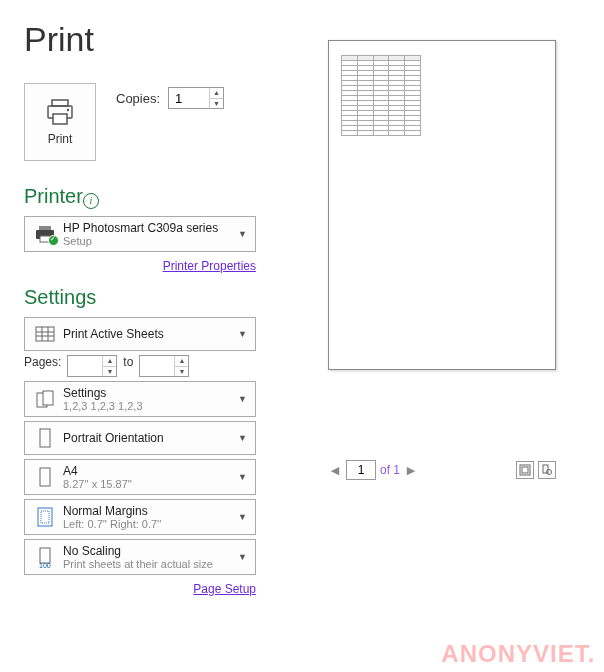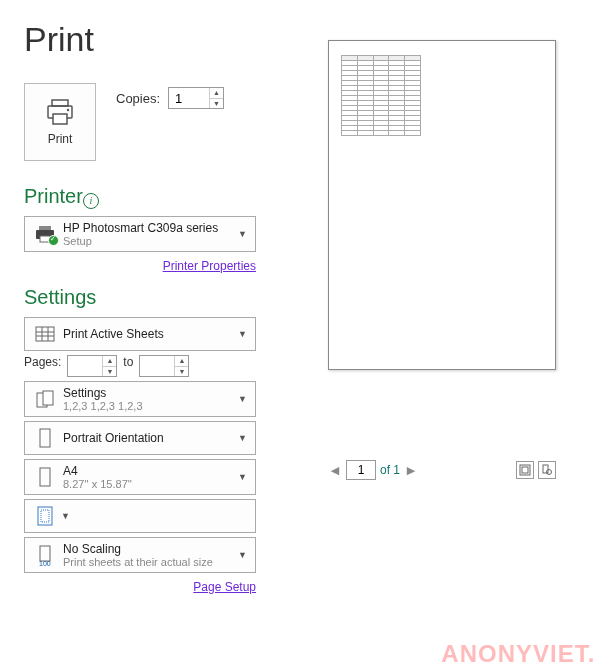--- a/index.html
+++ b/index.html
@@ -48,21 +48,21 @@
 
 .preview-page { width: 228px; height: 330px; background: #fff; border: 1px solid #888; box-shadow: 1px 1px 3px rgba(0,0,0,0.2); padding: 14px 12px; }
 .mini-table { width: 80px; border-collapse: collapse; }
 .mini-table td { border: 1px solid #aaa; height: 5px; font-size: 3px; overflow: hidden; }
 .mini-table tr:first-child td { background: #eee; }
 
 .footer-nav { display: flex; align-items: center; justify-content: space-between; width: 228px; margin-top: 90px; }
 .nav-left { display: flex; align-items: center; gap: 4px; }
 .nav-arrow { width: 14px; height: 14px; display: flex; align-items: center; justify-content: center; font-size: 11px; color: #888; cursor: pointer; }
 .nav-input { border: 1px solid #999; width: 30px; height: 20px; text-align: center; font-size: 12px; }
-.nav-of { font-size: 12px; color: #0f766e; }
+.nav-of { font-size: 12px; color: #8b5cf6; }
 .nav-right { display: flex; gap: 4px; }
 .nav-ico { width: 18px; height: 18px; border: 1px solid #999; cursor: pointer; display: flex; align-items: center; justify-content: center; font-size: 10px; }
 
 .watermark { position: absolute; bottom: 4px; right: -20px; font-size: 24px; font-weight: 900; color: rgba(255,60,60,0.35); letter-spacing: 1px; font-family: Arial, sans-serif; }
 
 .icon-svg { width: 24px; height: 24px; }
 </style>
 </head>
 <body>
 
@@ -190,20 +190,24 @@
       </div>
       <div class="dd-arrow">▼</div>
     </div>
 
     <div class="dropdown">
       <div class="dd-icon">
         <svg class="icon-svg" viewBox="0 0 24 24">
             <rect x="5" y="3" width="14" height="18" fill="none" stroke="#3978c8"></rect>
             <rect x="8" y="6" width="8" height="12" fill="none" stroke="#3978c8" stroke-dasharray="1,1"></rect>
           </svg>
+      </div>
+      <div class="dd-text">
+        <span class="dd-main">Normal Margins</span>
+        <span class="dd-sub">Left:  0.7''    Right:  0.7''</span>
       </div>
       <div class="dd-arrow">▼</div>
     </div>
 
     <div class="dropdown">
       <div class="dd-icon">
         <svg class="icon-svg" viewBox="0 0 24 24">
             <rect x="7" y="3" width="10" height="15" fill="none" stroke="#666"></rect>
             <text x="6" y="23" font-size="7" fill="#0a5aa6">100</text>
           </svg>

